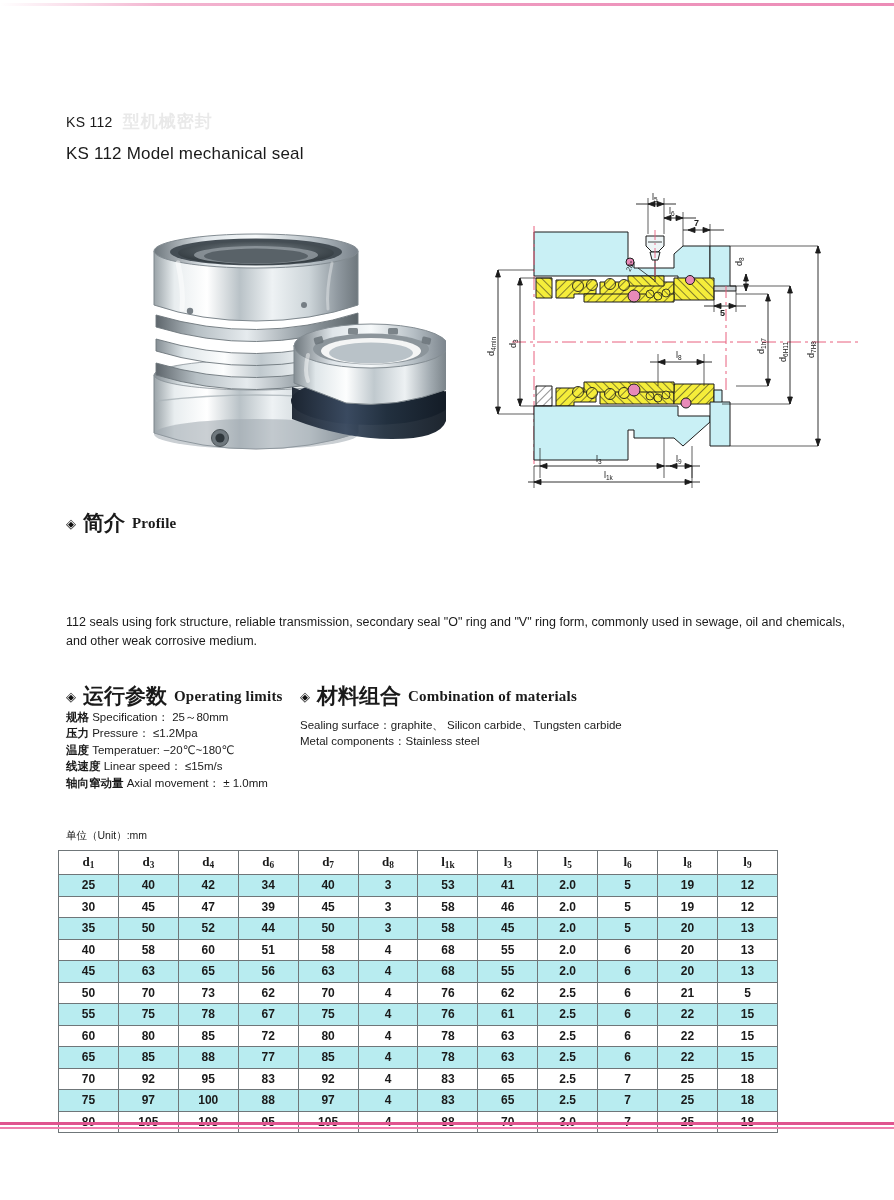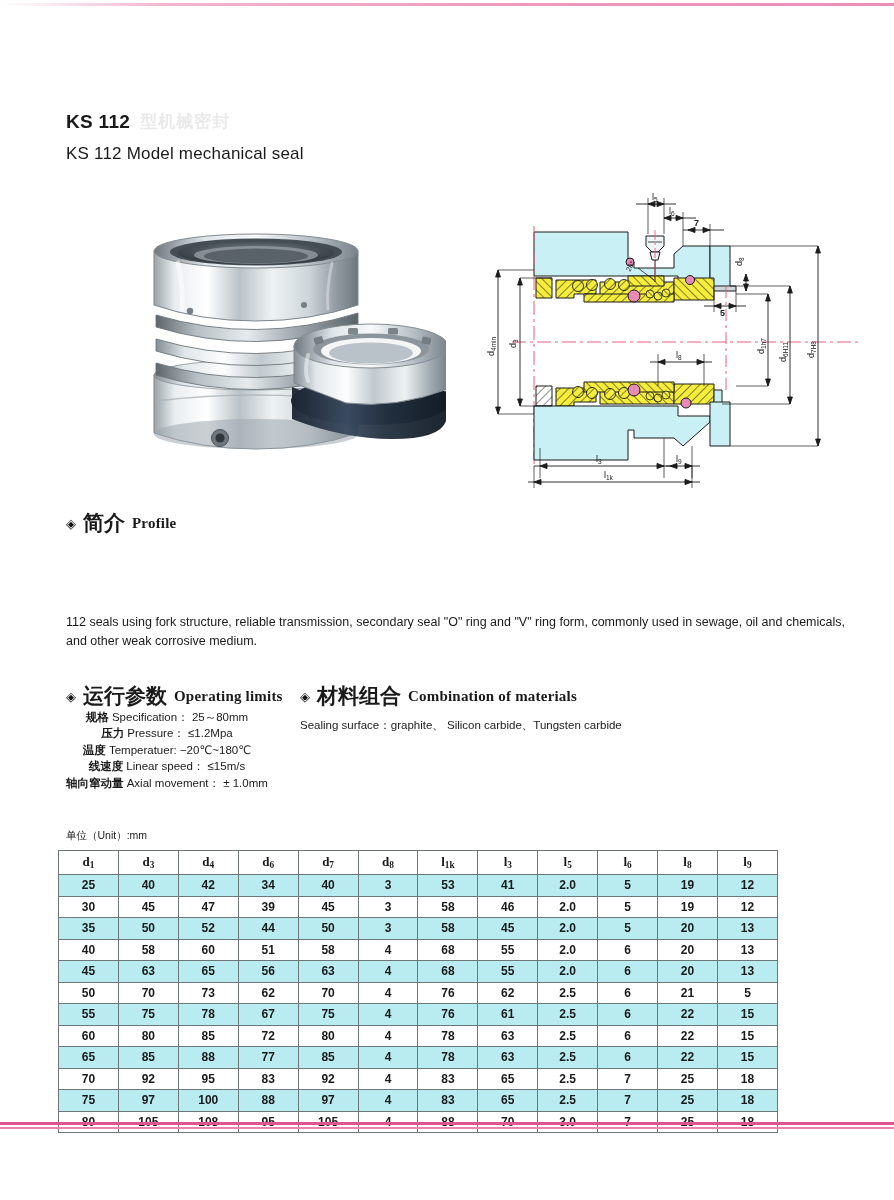--- a/index.html
+++ b/index.html
@@ -25,21 +25,21 @@
     background:#e0548f;
   }
   .rule-bottom-b {
     position:absolute; left:0; top:1127px; width:894px; height:2px;
     background:#ef7fae;
   }
 
   
   .hdr { position:absolute; left:66px; top:108px; }
   .hdr-row1 { display:flex; align-items:flex-end; gap:10px; height:24px; }
-  .hdr-code { font-size:19px; font-weight:bold; letter-spacing:.3px; line-height:20px; }
+  .hdr-code { font-size:14px; font-weight:normal; letter-spacing:.3px; line-height:20px; }
   .hdr-cn-faint {
     font-size:17px; font-weight:bold; color:#cfcfcf;
     opacity:.45; line-height:20px; letter-spacing:1px;
     filter: blur(.4px);
   }
   .hdr-row2 { font-size:17px; font-weight:normal; letter-spacing:.2px; margin-top:12px; }
 
   
   .photo { position:absolute; left:96px; top:205px; width:350px; height:262px; }
   .photo svg { display:block; }
@@ -55,21 +55,21 @@
   .sec-en { font-size:15px; font-weight:bold; font-family:"Liberation Serif", serif; letter-spacing:.2px; }
 
   .profile-head { position:absolute; left:66px; top:509px; }
   .profile-line { position:absolute; left:66px; top:553px; font-size:12.5px; }
   .profile-para {
     position:absolute; left:66px; top:613px; width:790px;
     font-size:12.5px; line-height:19px;
   }
 
   .ops-head { position:absolute; left:66px; top:682px; }
-  .ops-list { position:absolute; left:66px; top:709px; font-size:11.5px; line-height:16.4px;text-align:center; }
+  .ops-list { position:absolute; left:66px; top:709px; font-size:11.5px; line-height:16.4px; }
   .ops-list .cn { font-family:"DejaVu Sans", sans-serif; font-weight:bold; }
 
   .mat-head { position:absolute; left:300px; top:682px; }
   .mat-list { position:absolute; left:300px; top:717px; font-size:11.5px; line-height:16.4px; }
 
   
   .unit-note { position:absolute; left:66px; top:829px; font-size:10.5px; }
 
   
   .tbl-wrap { position:absolute; left:58px; top:850px; width:786px; }
@@ -441,20 +441,21 @@
     </div>
   </div>
 
   <div class="sec-head mat-head">
     <span class="bullet">◈</span>
     <span class="sec-cn">材料组合</span>
     <span class="sec-en">Combination of materials</span>
   </div>
   <div class="mat-list">
     <div>Sealing surface：graphite、 Silicon carbide、Tungsten carbide</div>
+    <div>Metal components：Stainless steel</div>
   </div>
 
   <div class="unit-note cn">单位（Unit）:mm</div>
 
   <div class="tbl-wrap">
     <table class="spec">
       <thead>
         <tr id="thead-row">
             <th>d<span class="sub">1</span></th>
             <th>d<span class="sub">3</span></th>

